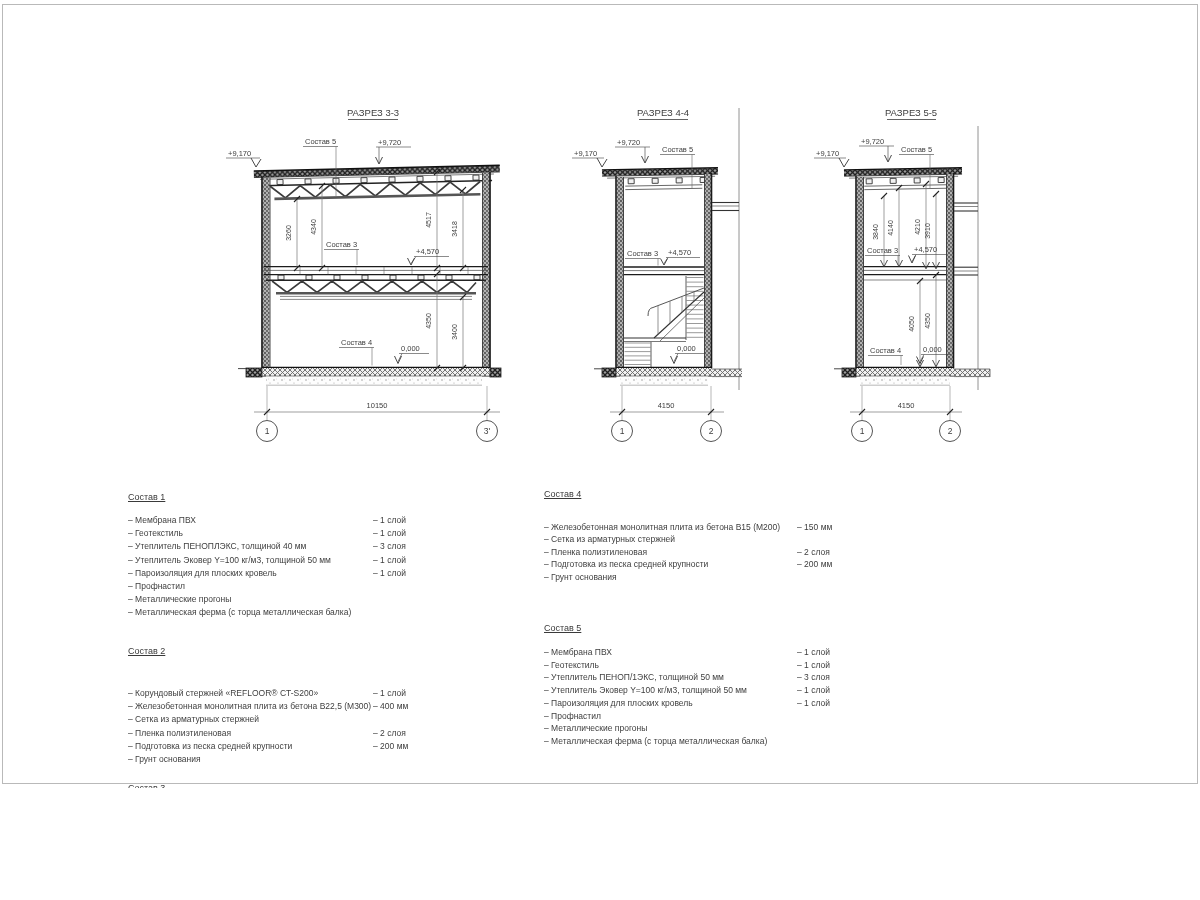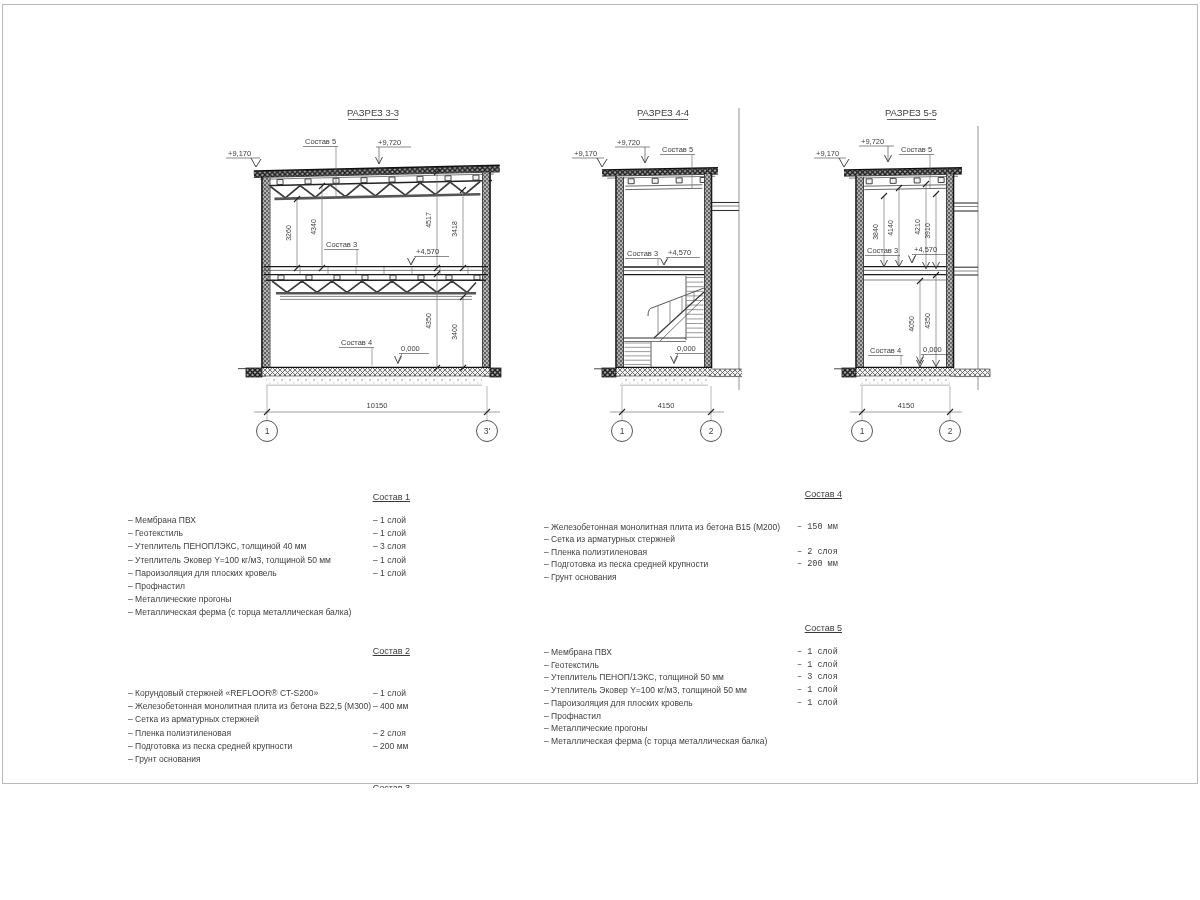--- a/index.html
+++ b/index.html
@@ -1,25 +1,25 @@
 <!DOCTYPE html>
 <html><head>
 <meta charset="utf-8">
 <style>
   html,body{margin:0;padding:0;background:#fff;}
   .page{position:relative;width:1200px;height:788px;background:#ffffff;overflow:hidden;
         font-family:"Liberation Sans",sans-serif;}
   .frame{position:absolute;left:2px;top:4px;right:2px;bottom:4px;border:1px solid #b9b9b9;}
   svg text{font-family:"Liberation Sans",sans-serif;fill:#3d3d3d;}
   .comp{position:absolute;font-size:8.5px;color:#3e3e3e;}
-  .comp-title{text-align:right;font-size:9px;text-decoration:underline;color:#3a3a3a;}
+  .comp-title{text-align:left;font-size:9px;text-decoration:underline;color:#3a3a3a;}
   .crow{position:relative;white-space:nowrap;}
   .nm{white-space:nowrap;}
   .qt{position:absolute;left:245px;top:0;white-space:nowrap;}
-  .comp.right .qt{left:253px;font-family:Liberation Mono, monospace;}
+  .comp.right .qt{left:253px;}
 </style>
 </head>
 <body>
 
 <div class="page">
 <div class="frame"></div>
 
 <svg width="1200" height="470" viewBox="0 0 1200 470" style="position:absolute;left:0;top:0;">
   <defs>
     <pattern id="dkhatch" width="5" height="5" patternUnits="userSpaceOnUse">

